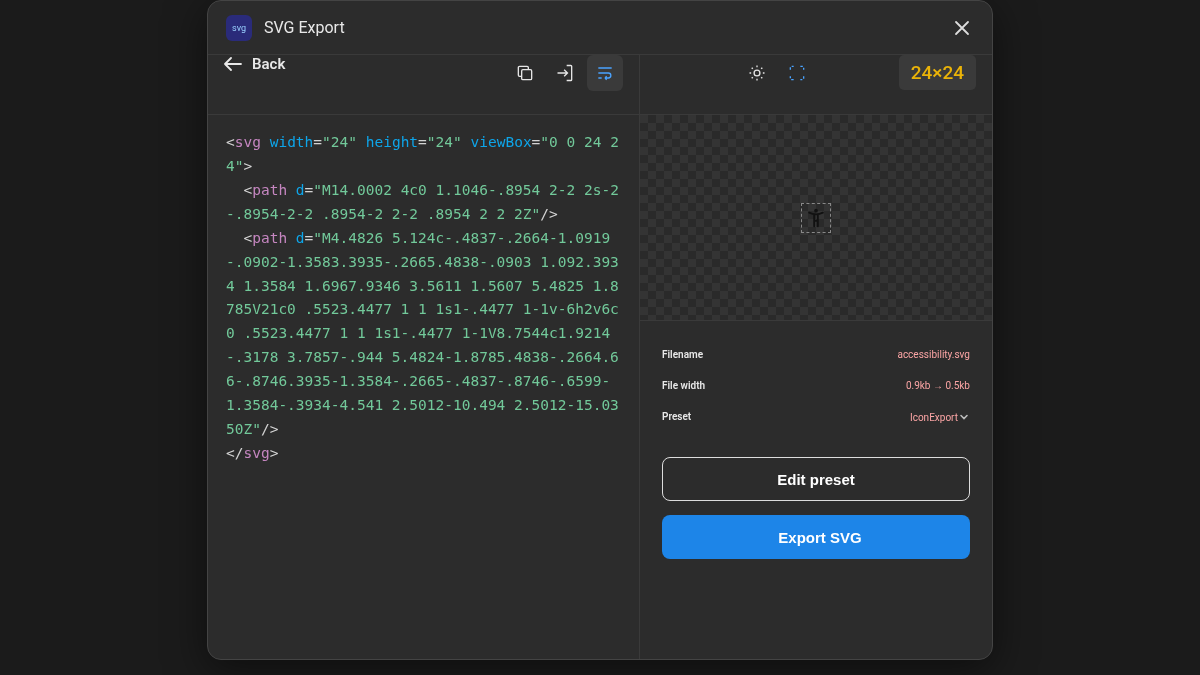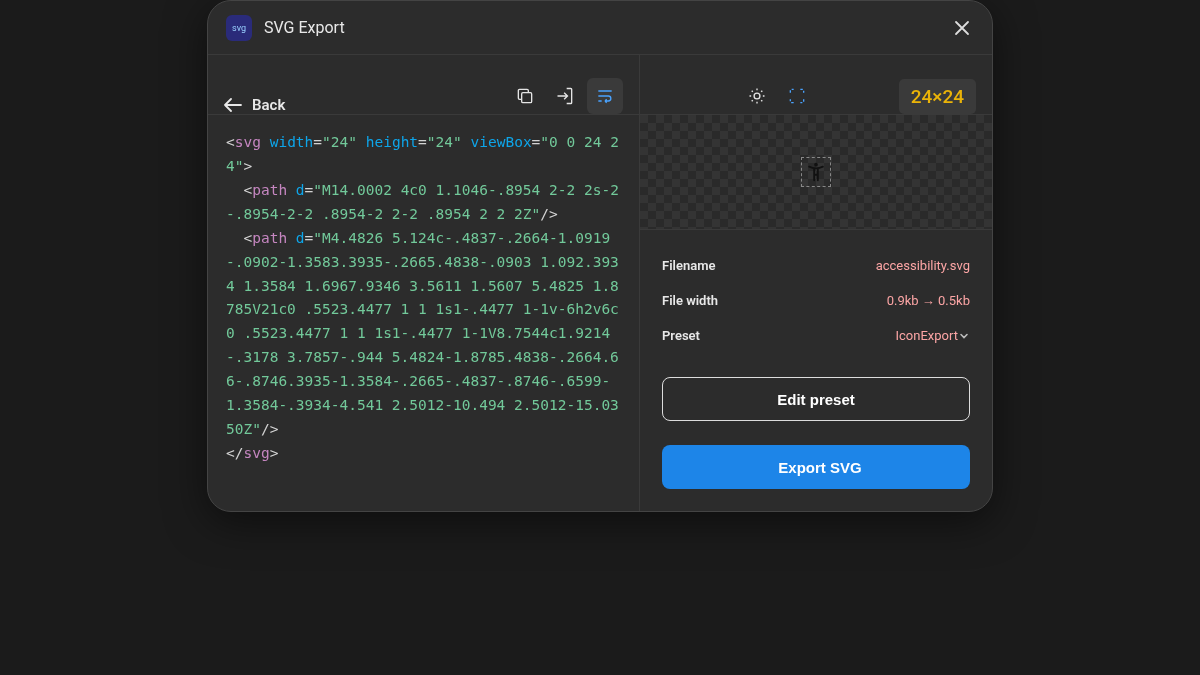--- a/index.html
+++ b/index.html
@@ -6,24 +6,24 @@
   html, body {
     width: 1200px; height: 675px;
     background: #1b1b1b;
     font-family: -apple-system, BlinkMacSystemFont, "Segoe UI", Roboto, sans-serif;
     color: #e8e8e8;
     overflow: hidden;
   }
   .modal {
     position: absolute;
     left: 207px; top: 0;
-    width: 786px; height: 512px;
+    width: 786px; height: 660px;
     background: #2c2c2c;
     border: 1px solid #444;
-    border-radius: 24px;
+    border-radius: 14px;
     box-shadow: 0 10px 40px rgba(0,0,0,0.5);
     display: flex;
     flex-direction: column;
     overflow: hidden;
   }
   .titlebar {
     height: 54px;
     display: flex;
     align-items: center;
     padding: 0 18px;
@@ -46,21 +46,21 @@
   }
   .close svg { stroke: #ddd; }
 
   .toolbar {
     height: 60px;
     display: flex;
     align-items: stretch;
     border-bottom: 1px solid #3a3a3a;
   }
   .toolbar-left, .toolbar-right {
-    display: flex; align-items: flex-end;
+    display: flex; align-items: flex-start;
   }
   .toolbar-left { flex: 0 0 432px; padding: 0 16px; border-right: 1px solid #3a3a3a; }
   .toolbar-right { flex: 1; padding: 0 16px; }
   .back-btn {
     display: flex; align-items: center; gap: 10px;
     font-size: 15px; font-weight: 600;
     cursor: pointer;
   }
   .icon-row { display: flex; gap: 4px; margin-left: auto; }
   .icon-btn {
@@ -127,29 +127,29 @@
   }
   .preview-frame {
     width: 30px; height: 30px;
     border: 1px dashed #888;
     display: flex; align-items: center; justify-content: center;
   }
   .preview-frame svg { width: 22px; height: 22px; }
 
   .props { padding: 18px 22px 20px; }
   .prop-row {
-    display: flex; align-items: center;
+    display: flex; 
     padding: 10px 0;
-    font-size: 13px;
+    font-size: 10px;
   }
   .prop-row .label { font-weight: 600; }
   .prop-row .value { margin-left: auto; color: #fca5a5; }
   .preset-val { display: flex; align-items: center; cursor: pointer; }
 
-  .actions { padding: 4px 22px 22px; display: flex; flex-direction: column; gap: 24px; }
+  .actions { padding: 4px 22px 22px; display: flex; flex-direction: column; gap: 14px; }
   .btn {
     height: 44px;
     border-radius: 8px;
     font-size: 15px; font-weight: 600;
     display: flex; align-items: center; justify-content: center;
     cursor: pointer;
     border: none;
   }
   .btn-outline {
     background: transparent;

